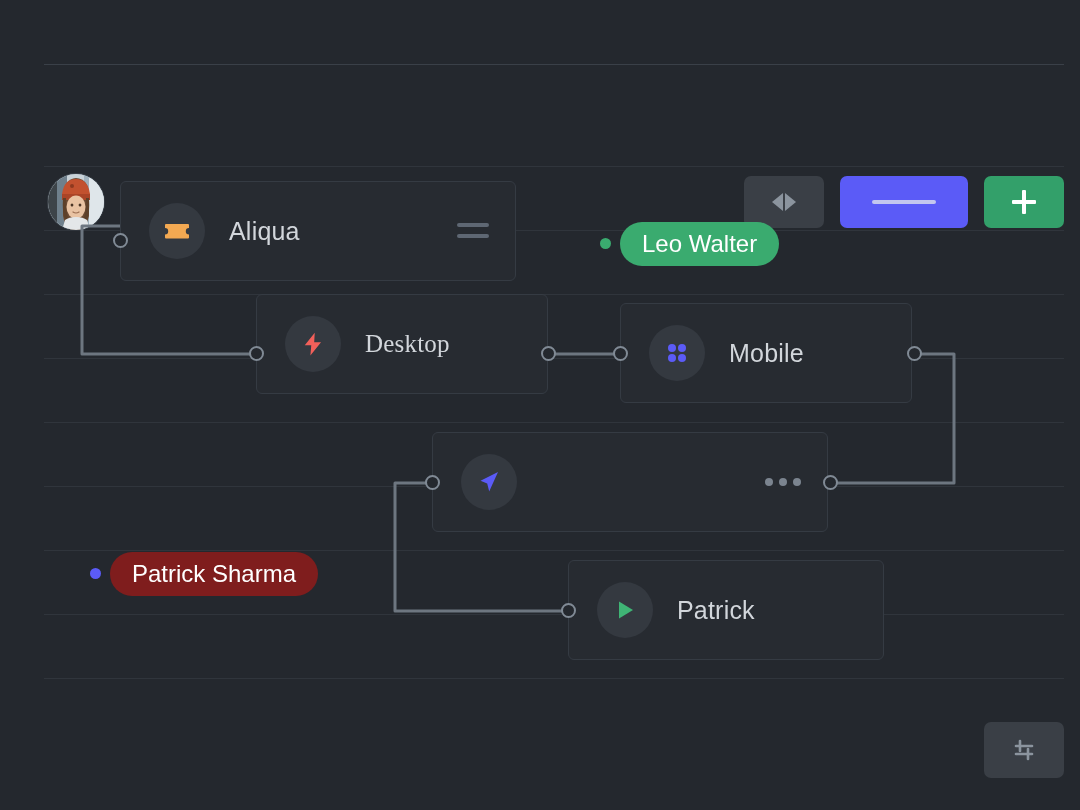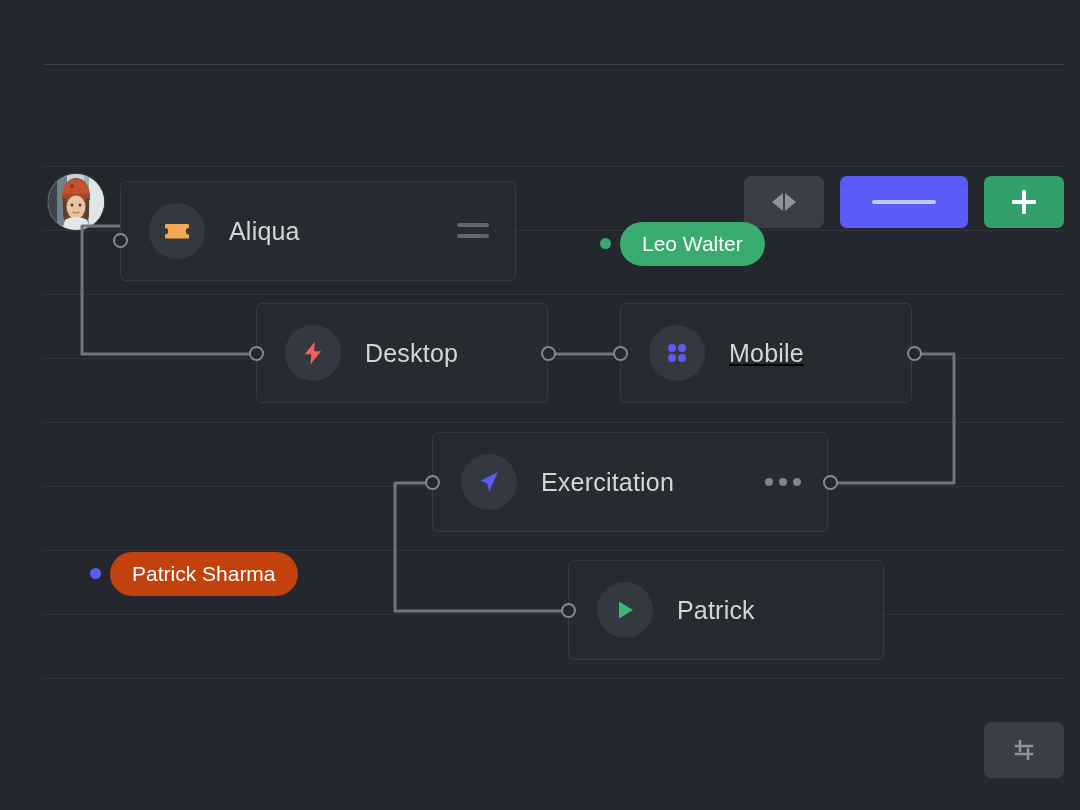--- a/index.html
+++ b/index.html
@@ -175,21 +175,21 @@
   }
 
   
   .tag {
     position: absolute;
     height: 44px;
     border-radius: 22px;
     display: flex; align-items: center;
     padding: 0 22px;
     color: #ffffff;
-    font-size: 21px;
+    font-size: 24px;
     white-space: nowrap;
     cursor: pointer;
     box-sizing: border-box;
   }
   .tag-dot {
     position: absolute;
     width: 11px; height: 11px;
     border-radius: 50%;
   }
 
@@ -290,52 +290,51 @@
       <span class="node-label">Aliqua</span>
       <span class="node-action">
         <span class="equals-icon">
             <span></span>
             <span></span>
           </span>
       </span>
     </div>
     <div class="port" style="left:97px; top:67px;"></div>
 
-    <div class="node" style="left:240px; top:137px; width:292px;">
+    <div class="node" style="left:240px; top:128px; width:292px;font-family:Liberation Serif, serif;">
       <span class="node-icon">
         <svg width="26" height="26" viewBox="0 0 24 24" xmlns="http://www.w3.org/2000/svg">
           <path d="M13.6 1.5 L4.4 13.2 h6.0 L9.6 22.5 L19.4 10.4 h-6.3 z" fill="#f2605a"></path>
         </svg>
       </span>
       <span class="node-label">Desktop</span>
     </div>
     <div class="port" style="left:233px; top:180px;"></div>
     <div class="port" style="left:525px; top:180px;"></div>
 
-    <div class="node" style="left:604px; top:137px; width:292px;text-decoration:underline;">
+    <div class="node" style="left:604px; top:137px; width:292px;">
       <span class="node-icon">
         <svg width="26" height="26" viewBox="0 0 26 26" xmlns="http://www.w3.org/2000/svg">
           <circle cx="8" cy="8" r="4" fill="#5b5bf7"></circle>
           <circle cx="18" cy="8" r="4" fill="#5b5bf7"></circle>
           <circle cx="8" cy="18" r="4" fill="#5b5bf7"></circle>
           <circle cx="18" cy="18" r="4" fill="#5b5bf7"></circle>
         </svg>
       </span>
       <span class="node-label">Mobile</span>
     </div>
     <div class="port" style="left:597px; top:180px;"></div>
     <div class="port" style="left:891px; top:180px;"></div>
 
     <div class="node" style="left:416px; top:266px; width:396px;">
       <span class="node-icon">
         <svg width="28" height="28" viewBox="0 0 28 28" xmlns="http://www.w3.org/2000/svg">
           <path d="M23 4 L5.5 12.8 L12.2 15.4 L14.2 23.6 z" fill="#5b5bf7"></path>
         </svg>
       </span>
-      <span class="node-label">Exercitation</span>
       <span class="node-action">
         <span class="dots-icon">
             <i></i>
             <i></i>
             <i></i>
           </span>
       </span>
     </div>
     <div class="port" style="left:409px; top:309px;"></div>
     <div class="port" style="left:807px; top:309px;"></div>
@@ -349,21 +348,21 @@
       <span class="node-label">Patrick</span>
     </div>
     <div class="port" style="left:545px; top:437px;"></div>
 
     <span class="tag-dot" style="left:584px; top:72px; background:#3aab6f;"></span>
     <div class="tag" style="left:604px; top:56px; background:#3aab6f;">
       <span>Leo Walter</span>
     </div>
 
     <span class="tag-dot" style="left:74px; top:402px; background:#5b5bf7;"></span>
-    <div class="tag" style="left:94px; top:386px; background:#c2410c;">
+    <div class="tag" style="left:94px; top:386px; background:#7f1d1d;">
       <span>Patrick Sharma</span>
     </div>
 
   </div>
 
   <div class="settings-btn">
     <svg width="30" height="30" viewBox="0 0 30 30" xmlns="http://www.w3.org/2000/svg">
       <g stroke="#8b949e" stroke-width="2.6" stroke-linecap="round">
         <line x1="7" y1="11" x2="23" y2="11"></line>
         <line x1="7" y1="19" x2="23" y2="19"></line>

